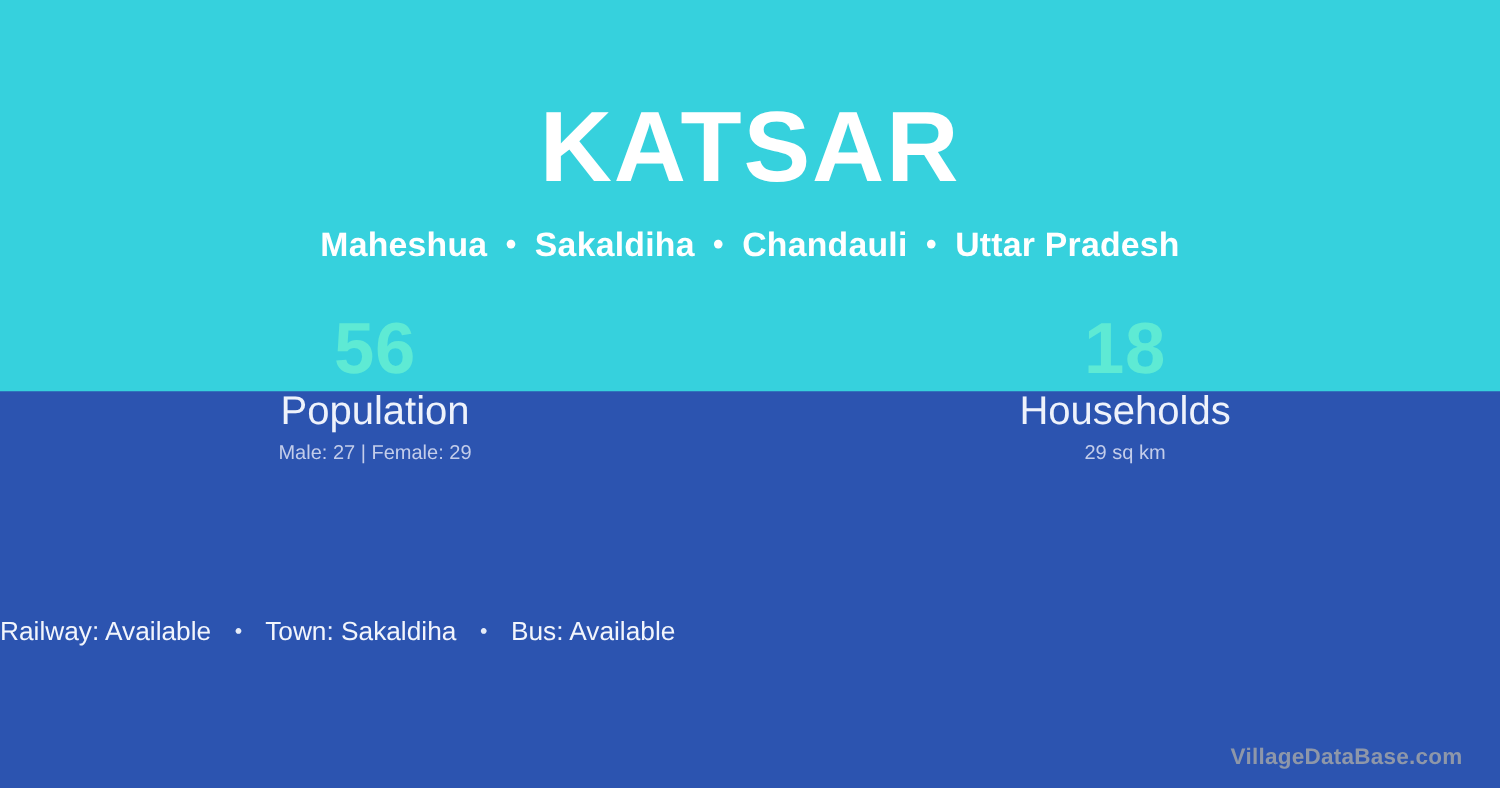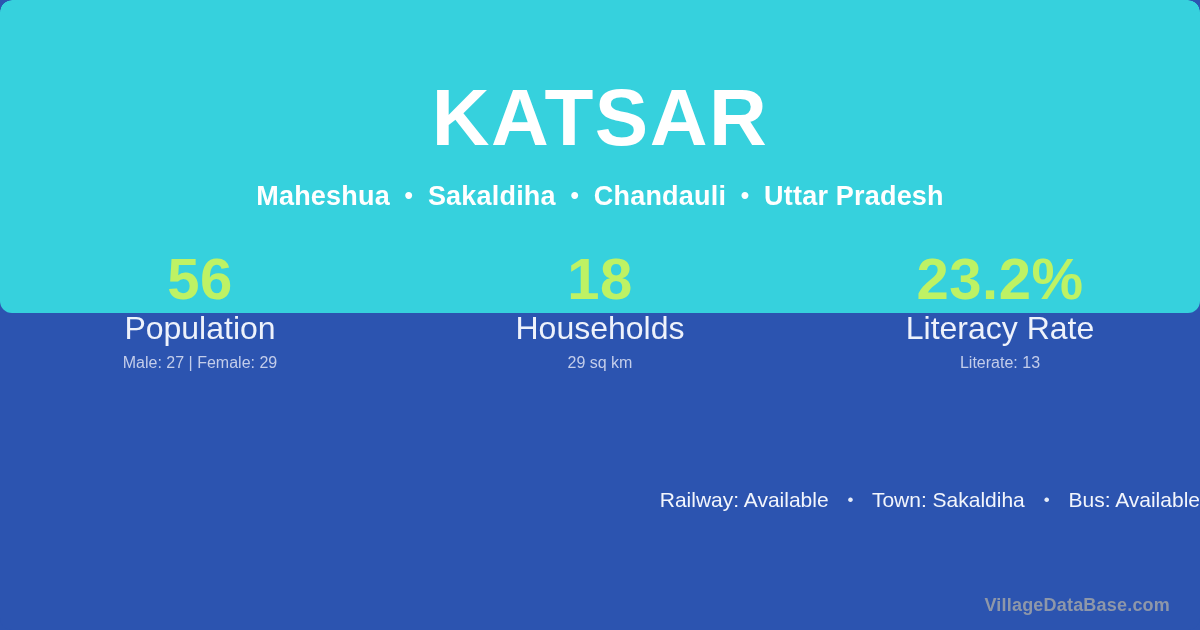--- a/index.html
+++ b/index.html
@@ -1,16 +1,16 @@
 <!DOCTYPE html>
 <html><head>
 <meta charset="utf-8">
 <title>Village Data Card</title>
 <style>
-  * { margin:0; padding:0; box-sizing:border-box;border-radius:12px; }
+  * { margin:0; padding:0; box-sizing:border-box; }
   html, body { width:1200px; height:630px; }
   body {
     font-family: "Liberation Sans", sans-serif;
     background:#2c54b0;
     overflow:hidden;
     -webkit-font-smoothing:antialiased;
   }
 
   .card {
     position:relative;
@@ -69,21 +69,21 @@
     z-index:3;
   }
   .stat {
     flex:1 1 0;
     text-align:center;
   }
   .stat-value {
     font-size:58px;
     font-weight:bold;
     line-height:62px;
-    color:#bef264;
+    color:#5eead4;
     letter-spacing:0.5px;
   }
   .stat-label {
     margin-top:3px;
     font-size:32px;
     font-weight:normal;
     line-height:30px;
     color:#eef2fb;
   }
   .stat-sub {
@@ -92,23 +92,23 @@
     font-weight:normal;
     line-height:22px;
     color:#c3cdea;
   }
 
   
   .amenities {
     position:absolute;
     left:0; top:486px;
     width:1200px;
-    text-align:right;
+    text-align:left;
     font-size:21px;
-    line-height:28px;
+    line-height:40px;
     color:#f2f5fc;
     z-index:3;
   }
   .amenities .sep {
     display:inline-block;
     padding:0 13px;
     font-size:17px;
     position:relative;
     top:-2px;
     color:#e6ecf8;
@@ -155,25 +155,20 @@
       <div class="stat-label">Population</div>
       <div class="stat-sub">Male: 27 | Female: 29</div>
     </div>
 
     <div class="stat">
       <div class="stat-value">18</div>
       <div class="stat-label">Households</div>
       <div class="stat-sub">29 sq km</div>
     </div>
 
-    <div class="stat">
-      <div class="stat-value">23.2%</div>
-      <div class="stat-label">Literacy Rate</div>
-      <div class="stat-sub">Literate: 13</div>
-    </div>
 
   </div>
 
   <div class="amenities">
     <span>Railway: Available</span>
     <span class="sep">•</span>
     <span>Town: Sakaldiha</span>
     <span class="sep">•</span>
     <span>Bus: Available</span>
   </div>

